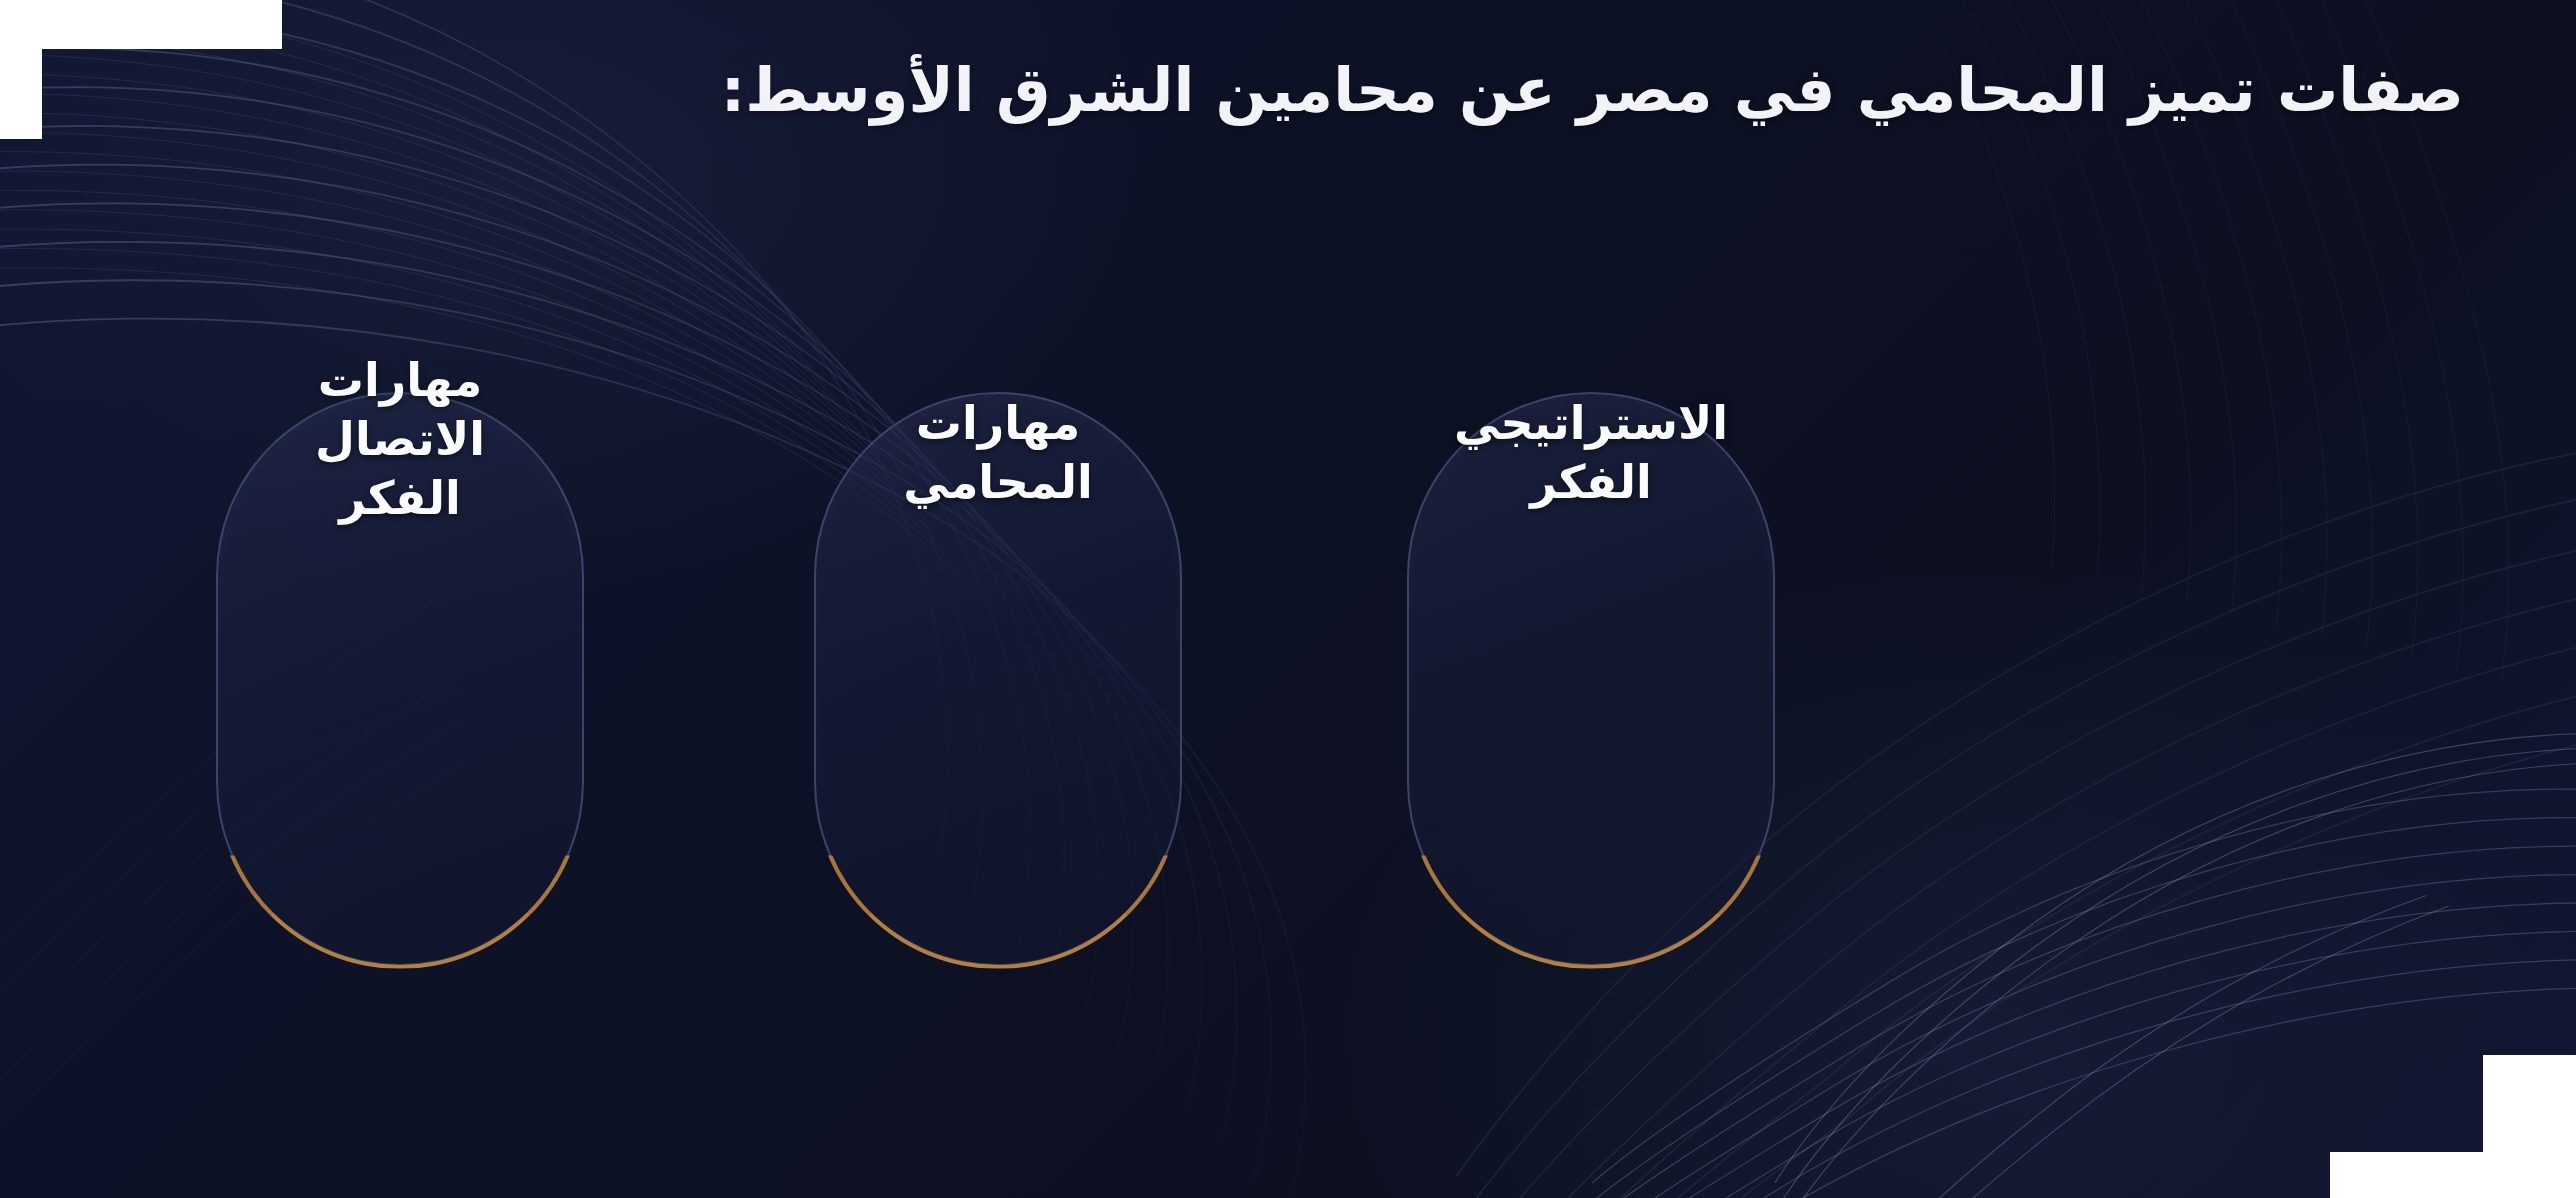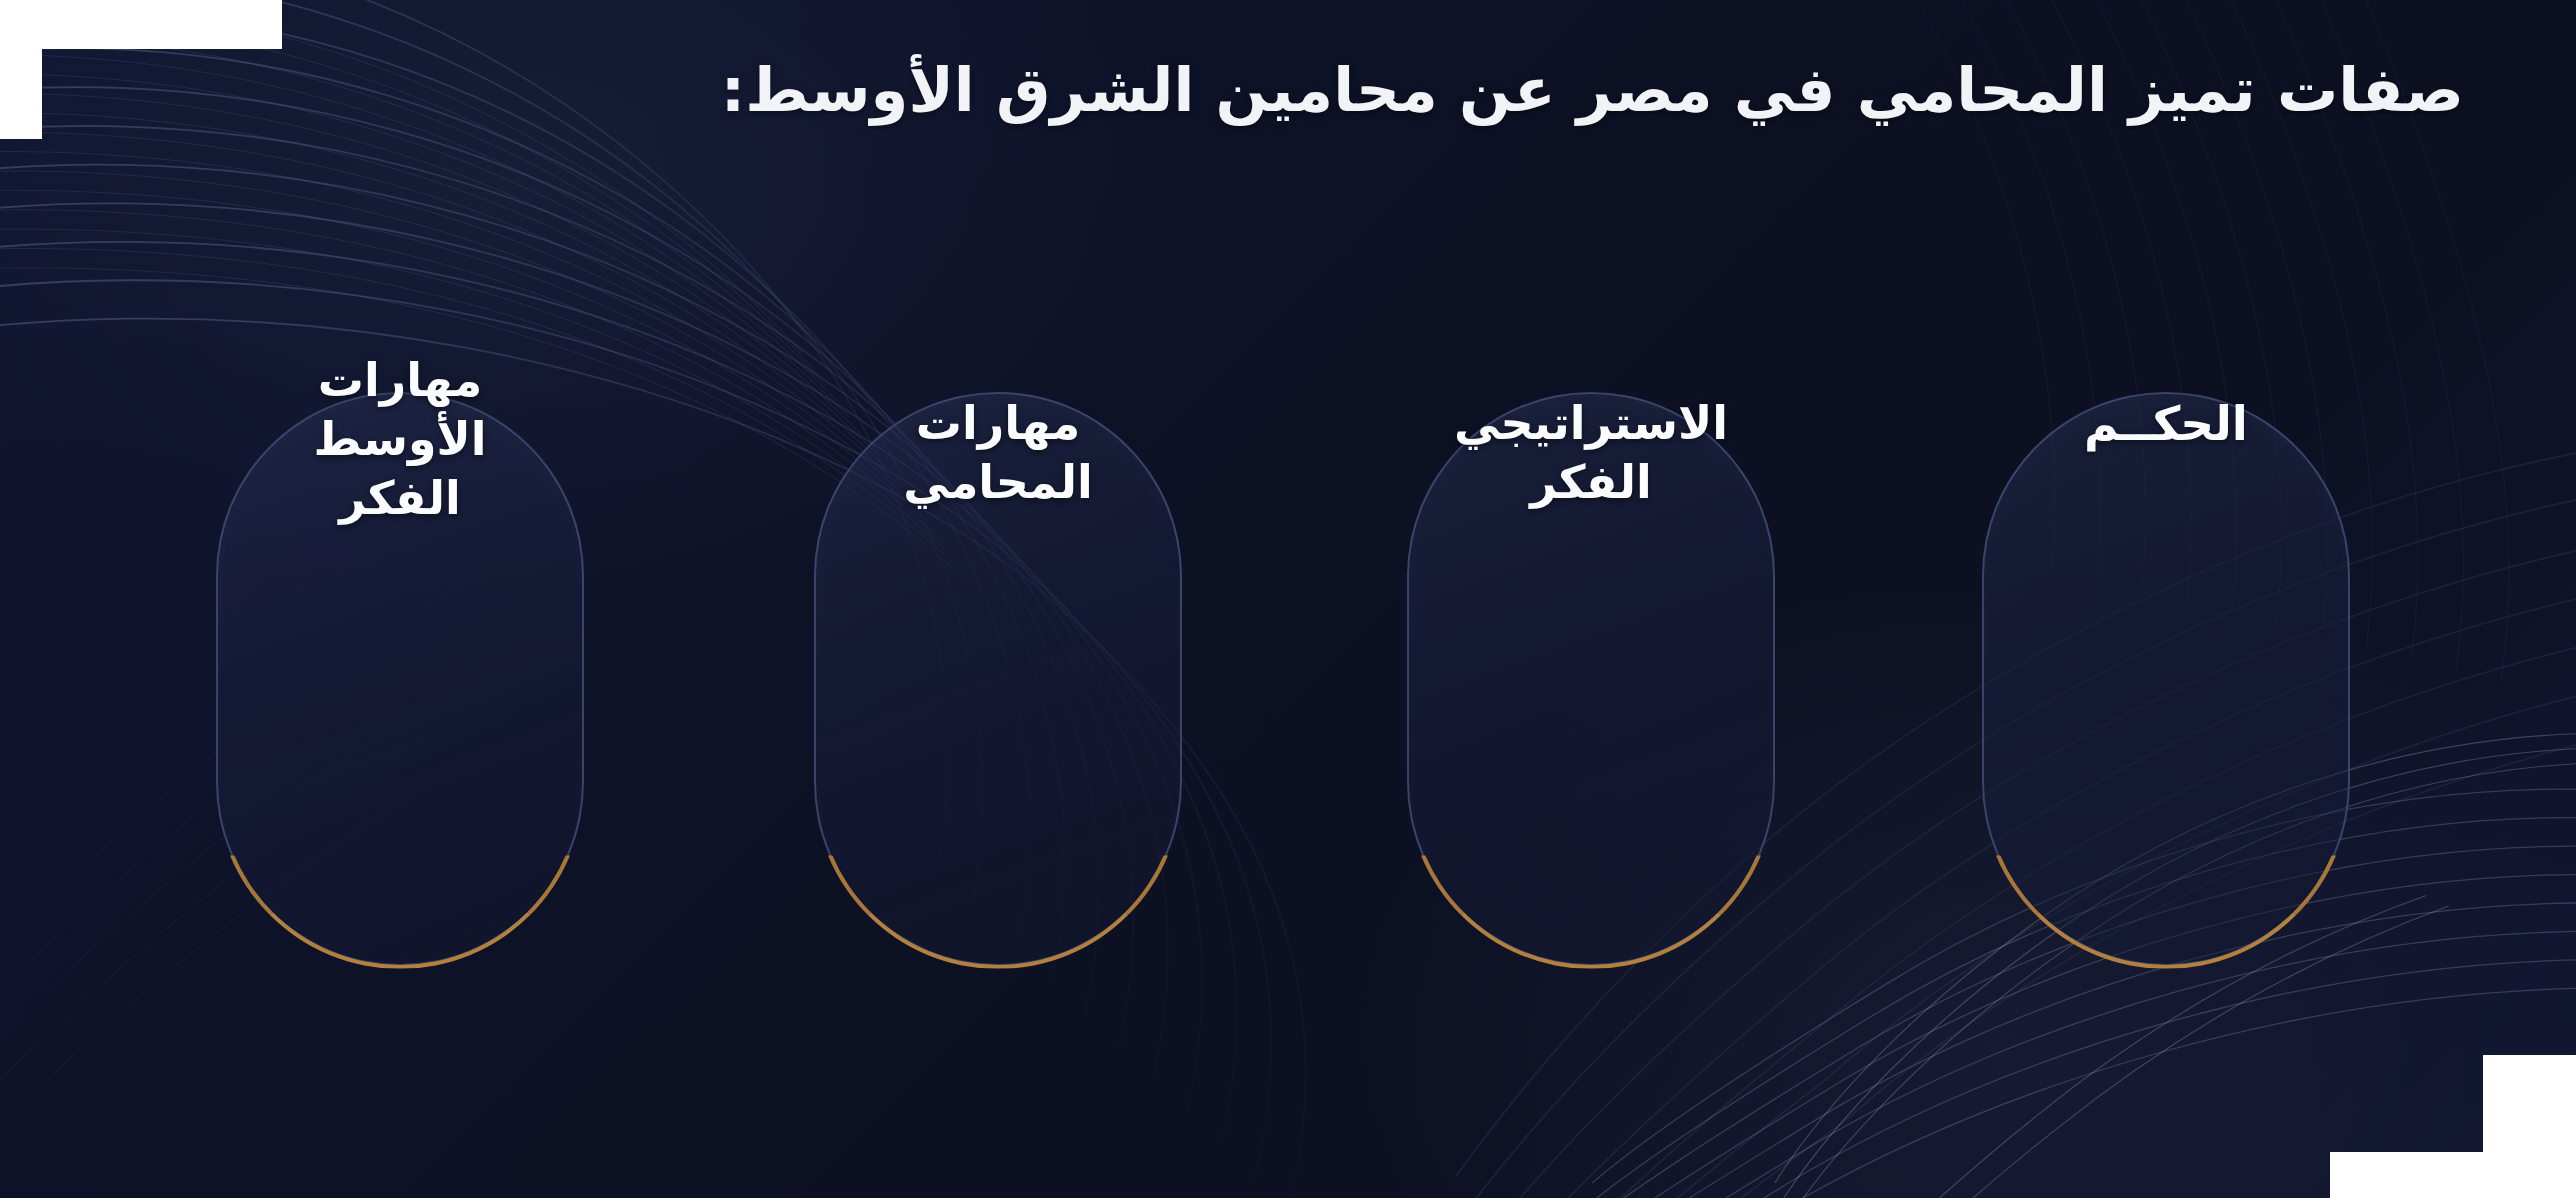--- a/index.html
+++ b/index.html
@@ -205,21 +205,21 @@
   <div class="notch notch-br-col"></div>
   <div class="notch notch-br-bar"></div>
 
   <div class="title">صفات تميز المحامي في مصر عن محامين الشرق الأوسط:</div>
 
   <div class="pill-row">
 
     <div class="pill pill-3">
       <div class="pill-label">
         <div>مهارات</div>
-        <div>الأوسط</div>
+        <div>الاتصال</div>
         <div>الفكر</div>
       </div>
       <span class="gold-arc"></span>
     </div>
 
     <div class="pill pill-2">
       <div class="pill-label">
         <div>مهارات</div>
         <div>المحامي</div>
       </div>
@@ -227,22 +227,16 @@
     </div>
 
     <div class="pill pill-1">
       <div class="pill-label">
         <div>الاستراتيجي</div>
         <div>الفكر</div>
       </div>
       <span class="gold-arc"></span>
     </div>
 
-    <div class="pill pill-0">
-      <div class="pill-label">
-        <div>الحكــم</div>
-      </div>
-      <span class="gold-arc"></span>
-    </div>
 
   </div>
 </div>
 
 
 </body></html>

